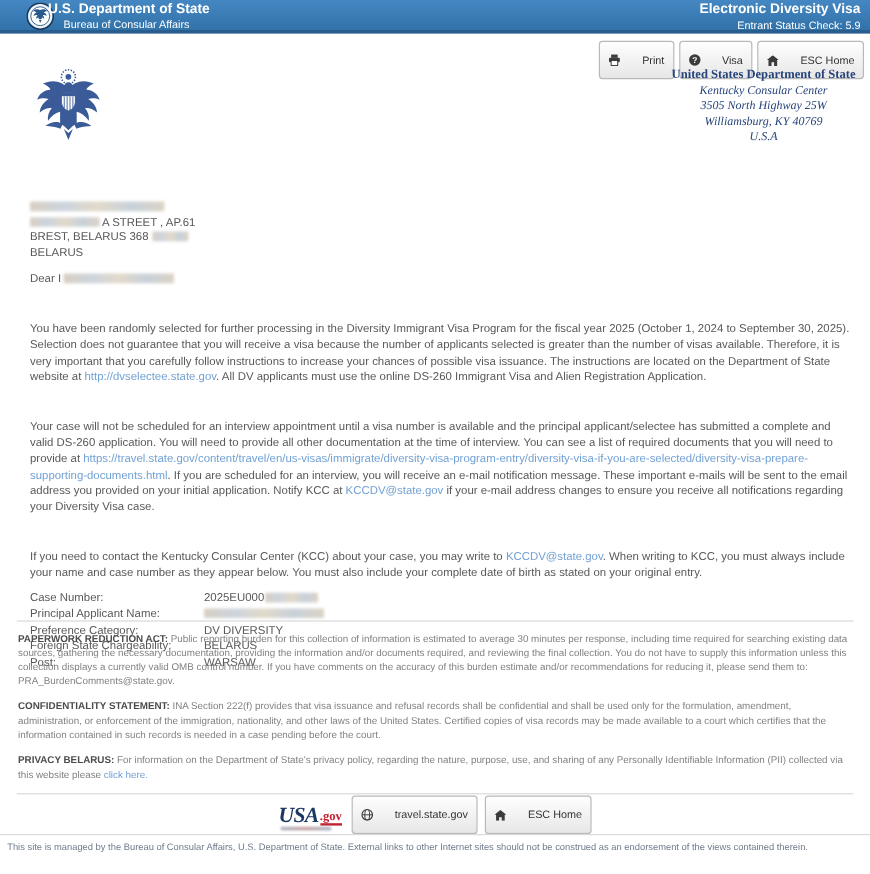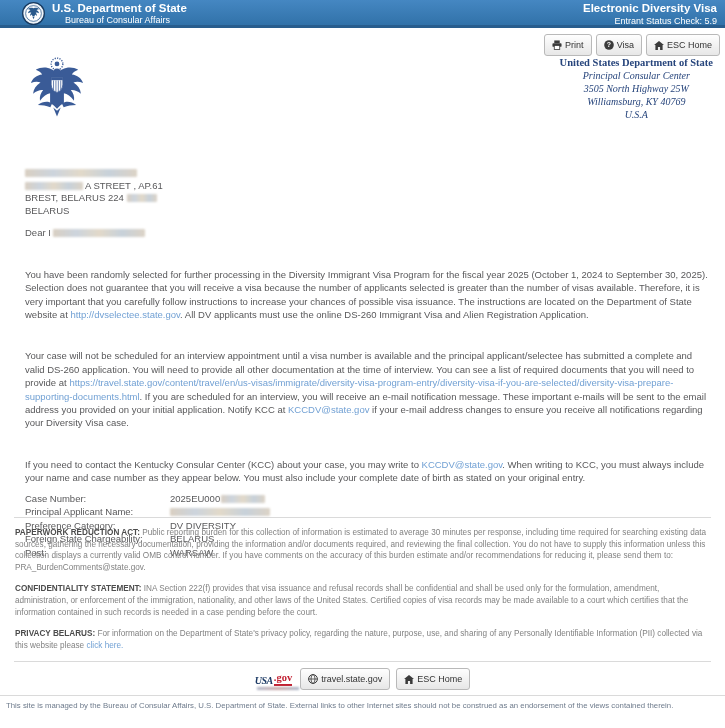--- a/index.html
+++ b/index.html
@@ -4,32 +4,32 @@
 <style>
   * { margin:0; padding:0; box-sizing:border-box; }
   html,body { background:#fff; }
   body { font-family:"Liberation Sans", sans-serif; }
   .page { position:relative; width:725px; height:728px; background:#fff; overflow:hidden; }
 
   
   .topbar { position:absolute; top:0; left:0; right:0; height:28px;
     background:linear-gradient(#4587c2,#3172a9); border-bottom:3px solid #285d8d; }
   .seal-badge { position:absolute; left:22px; top:2px; width:23px; height:23px; }
-  .agency { position:absolute; left:52px; top:2px; color:#fff; line-height:1.15; }
+  .agency { position:absolute; left:40px; top:2px; color:#fff; line-height:1.15; }
   .agency .nm { font-size:11.5px; font-weight:bold; }
   .agency .sub { font-size:9px; margin-left:13px; }
   .apptitle { position:absolute; right:8px; top:2px; color:#fff; text-align:right; line-height:1.2; }
   .apptitle .t1 { font-size:11.5px; font-weight:bold; }
   .apptitle .t2 { font-size:9px; }
 
   
   .toolbar { position:absolute; top:34px; right:5px; display:flex; gap:4px; }
-  .btn { display:inline-flex; align-items:center; gap:3px; font-size:9px; color:#333;
+  .btn { display:inline-flex; align-items:center; gap:18px; font-size:9px; color:#333;
     background:linear-gradient(#fefefe,#e7e7e7); border:1px solid #b9b9b9; border-radius:3px;
-    padding:2px 7px; height:22px; cursor:pointer; }
+    padding:2px 7px; height:32px; cursor:pointer; }
   .btn svg { display:block; }
 
   
   .great-seal { position:absolute; left:25px; top:56px; width:64px; height:67px; }
   .letterhead { position:absolute; right:12px; top:56px; text-align:center;
     font-family:"Liberation Serif", serif; color:#27457c; line-height:13px; }
   .letterhead .dept { font-weight:bold; font-size:10.5px; }
   .letterhead .ln { font-style:italic; font-size:10px; }
 
   
@@ -52,21 +52,21 @@
   
   .lower { position:absolute; left:0; top:517px; right:0; }
   hr.div { border:none; border-top:1px solid #dadada; margin:0 14px; }
   .legal { margin:9px 15px 0 15px; color:#828282; font-size:8.2px; line-height:11.6px; }
   .legal p { margin-bottom:10px; overflow-wrap:break-word; }
   .legal b { color:#4c4c4c; }
 
   .footrow { display:flex; justify-content:center; align-items:center; gap:6px; margin:7px 0 6px 0; height:20px; }
   .usagov { display:inline-flex; align-items:flex-end; line-height:1; margin-right:2px; position:relative; }
   .usagov .usa { font-family:"Liberation Serif", serif; font-weight:bold; font-style:italic;
-    color:#1a3863; font-size:10px; letter-spacing:-0.5px; }
+    color:#1a3863; font-size:18px; letter-spacing:-0.5px; }
   .usagov .gov { font-family:"Liberation Serif", serif; font-weight:bold; color:#c22032;
     font-size:10.5px; margin-left:1px; border-bottom:2px solid #c22032; }
   .usagov .tag { position:absolute; left:2px; bottom:-4px; width:42px; height:3px;
     background:linear-gradient(90deg,#b0b6c8,#c9a6a6,#aab7c9); filter:blur(0.8px); }
 
   .disclaimer { margin:5px 0 0 6px; color:#6e7b8c; font-size:7.8px; }
 </style>
 </head>
 <body>
 
@@ -141,32 +141,32 @@
       <g fill="#3a5b97">
         <path d="M53 97 L60 114 L67 97 L60 103 Z"></path>
         <path d="M24 92 c9 -7 19 -8 27 -3 l-3.5 7.5 c-8 -4 -15 -3.5 -23.5 -4.5 Z"></path>
         <path d="M96 92 c-9 -7 -19 -8 -27 -3 l3.5 7.5 c8 -4 15 -3.5 23.5 -4.5 Z"></path>
       </g>
     </svg>
   </span>
 
   <div class="letterhead">
     <div class="dept">United States Department of State</div>
-    <div class="ln">Principal Consular Center</div>
+    <div class="ln">Kentucky Consular Center</div>
     <div class="ln">3505 North Highway 25W</div>
     <div class="ln">Williamsburg, KY 40769</div>
     <div class="ln">U.S.A</div>
   </div>
 
   <div class="letter">
 
     <div class="addr">
       <div><span class="redact" style="width:112px;"></span></div>
       <div><span class="redact" style="width:58px;"></span><span>A STREET , AP.61</span></div>
-      <div><span>BREST, BELARUS 224</span><span class="redact" style="width:30px; margin-left:3px;"></span></div>
+      <div><span>BREST, BELARUS 368</span><span class="redact" style="width:30px; margin-left:3px;"></span></div>
       <div>BELARUS</div>
     </div>
 
     <div class="salut">
       <span>Dear I</span><span class="redact" style="width:92px; margin-left:2px;"></span>
     </div>
 
     <p class="para">
       <span>You have been randomly selected for further processing in the Diversity Immigrant Visa Program for the fiscal year 2025 (October 1, 2024 to September 30, 2025). Selection does not guarantee that you will receive a visa because the number of applicants selected is greater than the number of visas available. Therefore, it is very important that you carefully follow instructions to increase your chances of possible visa issuance. The instructions are located on the Department of State website at </span><a class="lnk">http://dvselectee.state.gov</a><span>. All DV applicants must use the online DS-260 Immigrant Visa and Alien Registration Application.</span>
     </p>

